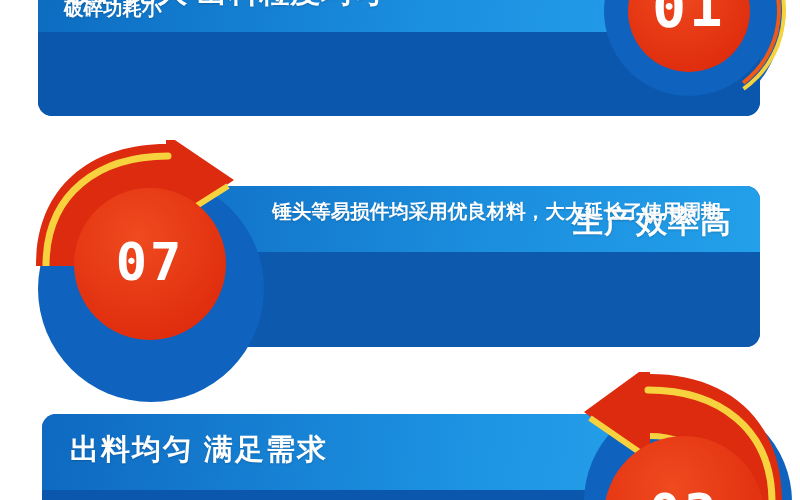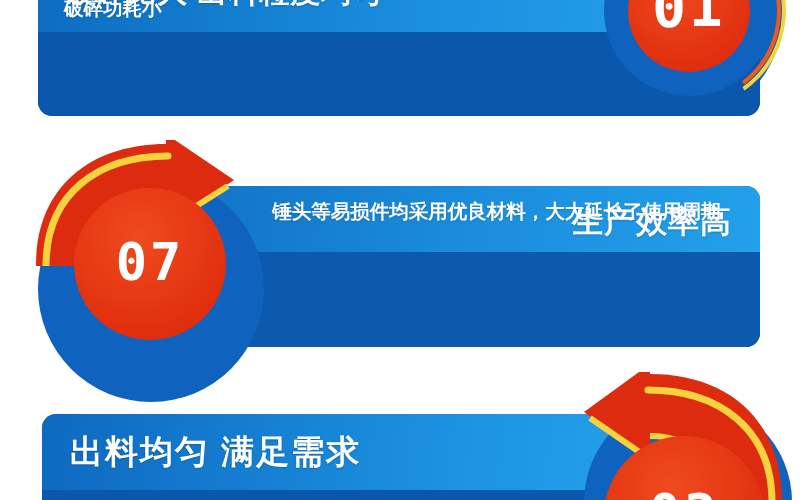--- a/index.html
+++ b/index.html
@@ -74,21 +74,21 @@
     left:42px;top:414px;width:700px;height:150px;
     border-radius:14px;
     background:#0b57ad;
   }
   #card03 .hdr{
     height:76px;
     background:linear-gradient(95deg,#0e69c0 0%,#1d93e2 60%,#2aa6ee 100%);
     border-radius:14px 14px 0 0;
   }
   #card03 .bdy{top:76px;height:74px;background:#0b57ad;}
-  #card03 .hdr-txt{left:28px;top:16px;font-size:33px;letter-spacing:2px;}
+  #card03 .hdr-txt{left:28px;top:16px;font-size:29px;letter-spacing:2px;}
 
   
   .badge{position:absolute;}
   .badge .ring{
     position:absolute;inset:0;border-radius:50%;
     background:#0f62bd;
   }
   .badge .disc{
     position:absolute;border-radius:50%;
     background:radial-gradient(circle at 42% 32%,#ef4a20 0%,#e63914 45%,#da2408 100%);

